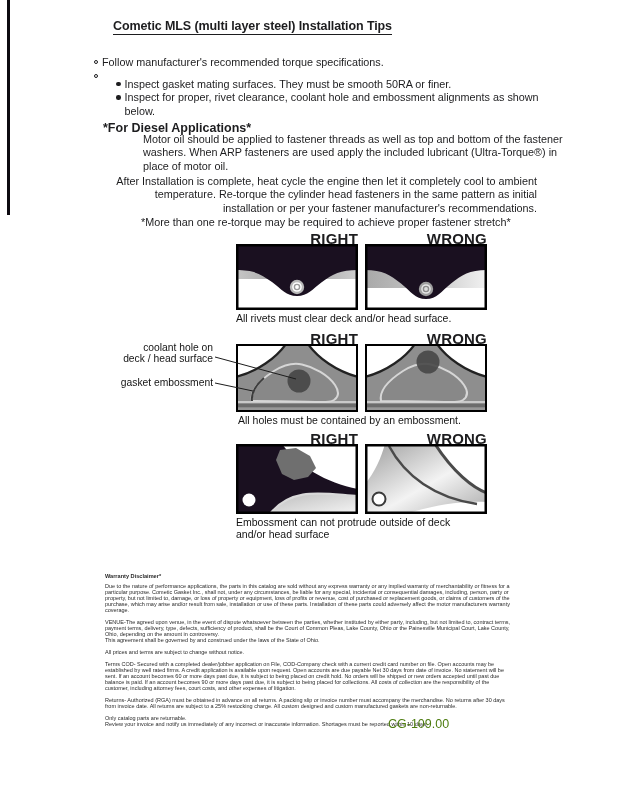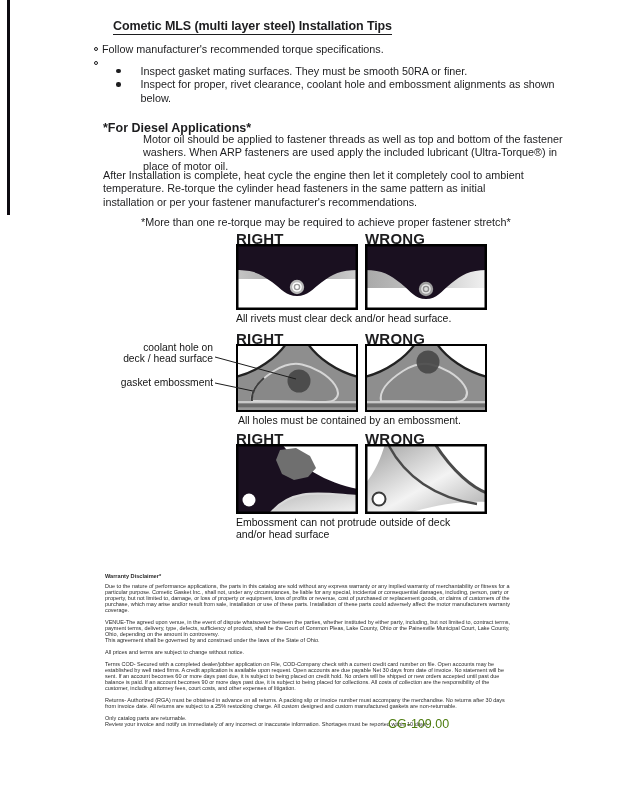--- a/index.html
+++ b/index.html
@@ -5,35 +5,35 @@
   * { margin:0; padding:0; box-sizing:border-box; }
   html,body { background:#ffffff; }
   body { font-family:"Liberation Sans", sans-serif; color:#1d1d1f; }
   .page { position:relative; width:618px; height:800px; background:#ffffff; overflow:hidden; }
 
   .scan-mark { position:absolute; left:7px; top:0; width:3px; height:215px; background:#0d0a10; }
 
   .title { position:absolute; left:113px; top:19px; font-size:12.5px; font-weight:bold;
            letter-spacing:-0.1px; border-bottom:1.5px solid #1d1d1f; padding-bottom:1px; white-space:nowrap; }
 
-  .tips { position:absolute; left:94px; top:43px; width:470px; font-size:10.8px; line-height:13.6px; }
+  .tips { position:absolute; left:94px; top:56px; width:470px; font-size:10.8px; line-height:13.6px; }
   .tip-line { display:flex; align-items:flex-start; }
-  .tip-line.sub { padding-left:22px;gap:16px; }
+  .tip-line.sub { padding-left:22px; }
   .marker-open { flex:0 0 auto; width:4px; height:4px; border:1px solid #1d1d1f; border-radius:50%;
                  margin:4px 4px 0 0; }
   .marker-fill { flex:0 0 auto; width:4.5px; height:4.5px; background:#1d1d1f; border-radius:50%;
                  margin:4px 4px 0 0; }
 
   .diesel-heading { position:absolute; left:103px; top:115px; font-size:12.5px; font-weight:bold;margin-top:6px; }
   .diesel-p { position:absolute; left:103px; width:434px; font-size:10.8px; line-height:13.4px; }
   .diesel-p1 { top:133px;margin-left:40px; }
-  .diesel-p2 { top:169px; }
+  .diesel-p2 { top:175px;text-align:right; }
   .diesel-p3 { top:216px;margin-left:38px; }
 
-  .dg-label { position:absolute; width:122px; text-align:left; font-size:15px; font-weight:bold;
+  .dg-label { position:absolute; width:122px; text-align:right; font-size:15px; font-weight:bold;
               letter-spacing:0.2px; }
   .dg-box { position:absolute; width:122px; }
   .dg-box svg { display:block; }
   .dg-caption { position:absolute; font-size:10.5px; line-height:11.5px; color:#141414; }
 
   .anno { position:absolute; left:118px; width:95px; text-align:right; font-size:10.3px;
           line-height:11px; color:#141414; }
   .anno-coolant { top:342px; }
   .anno-emboss  { top:377px; }
   .anno-lines { position:absolute; left:210px; top:350px; width:95px; height:50px; z-index:5; }

